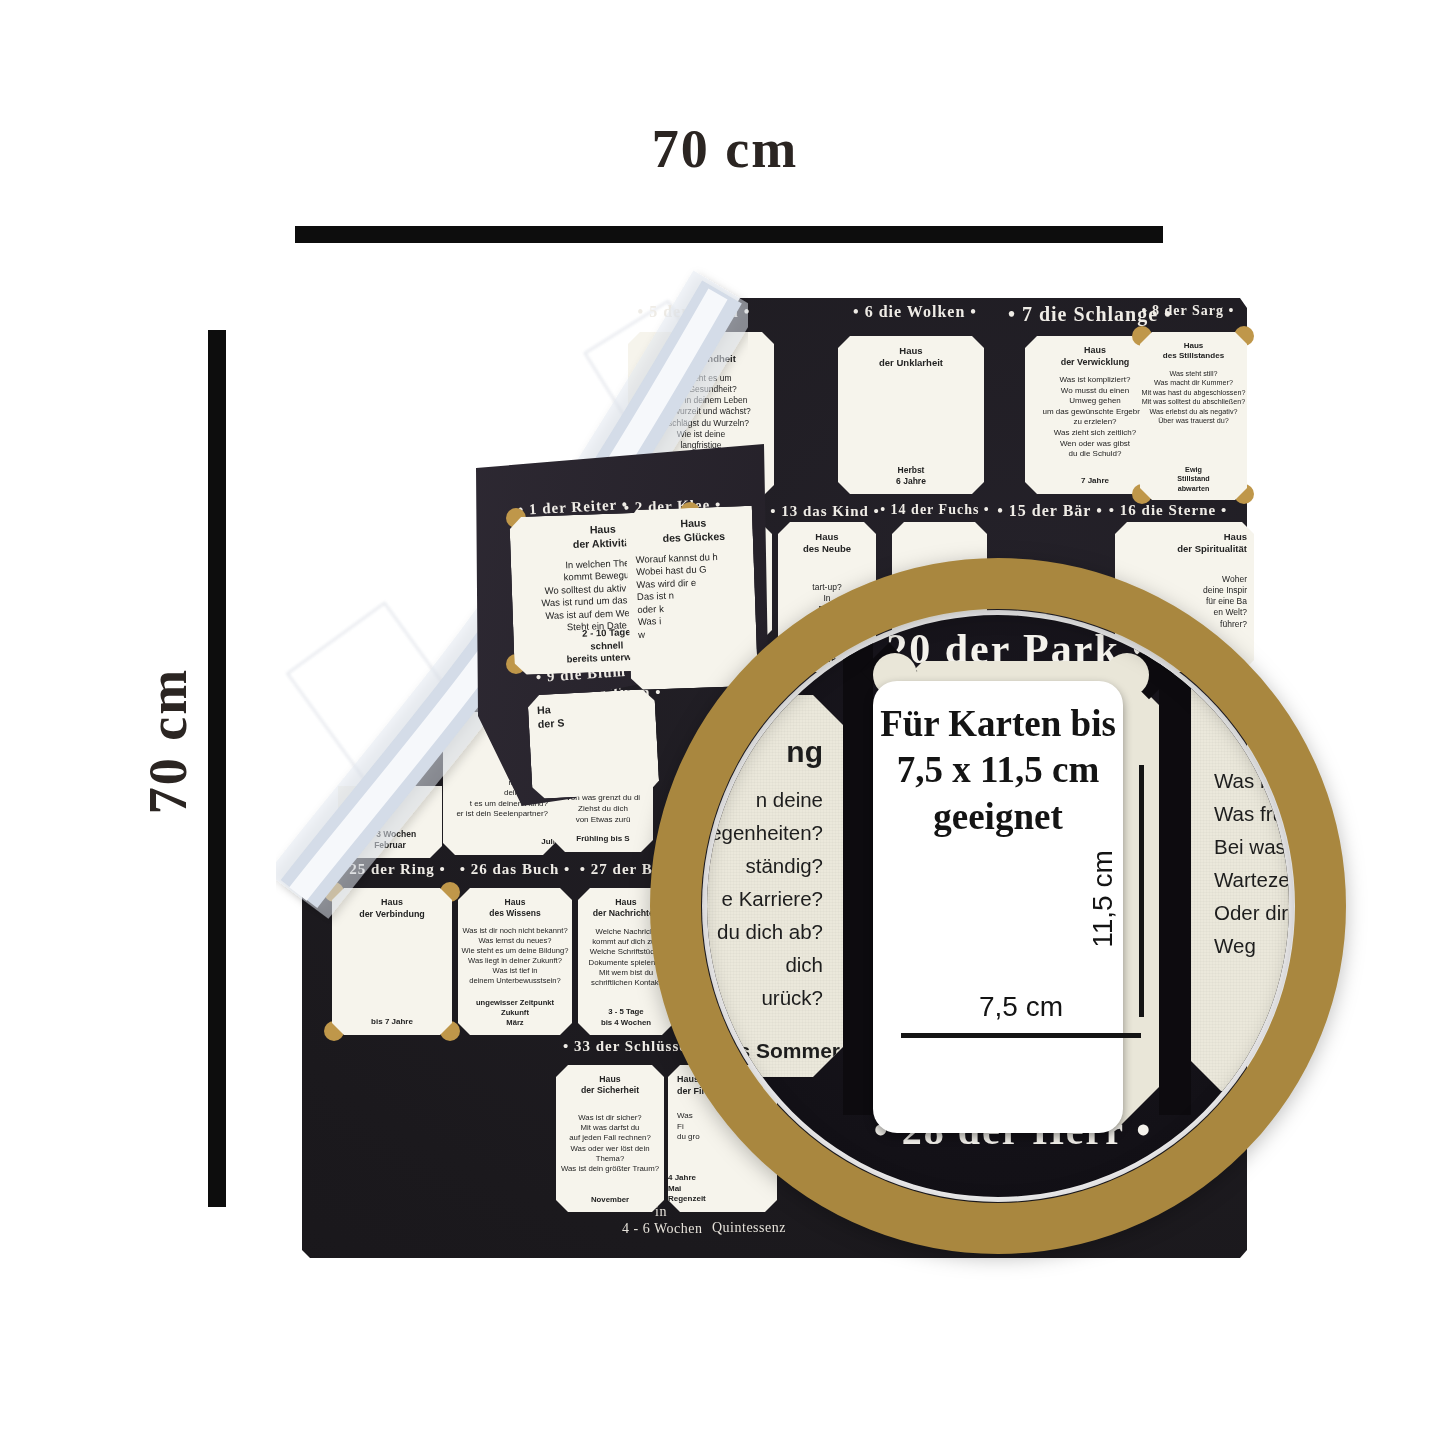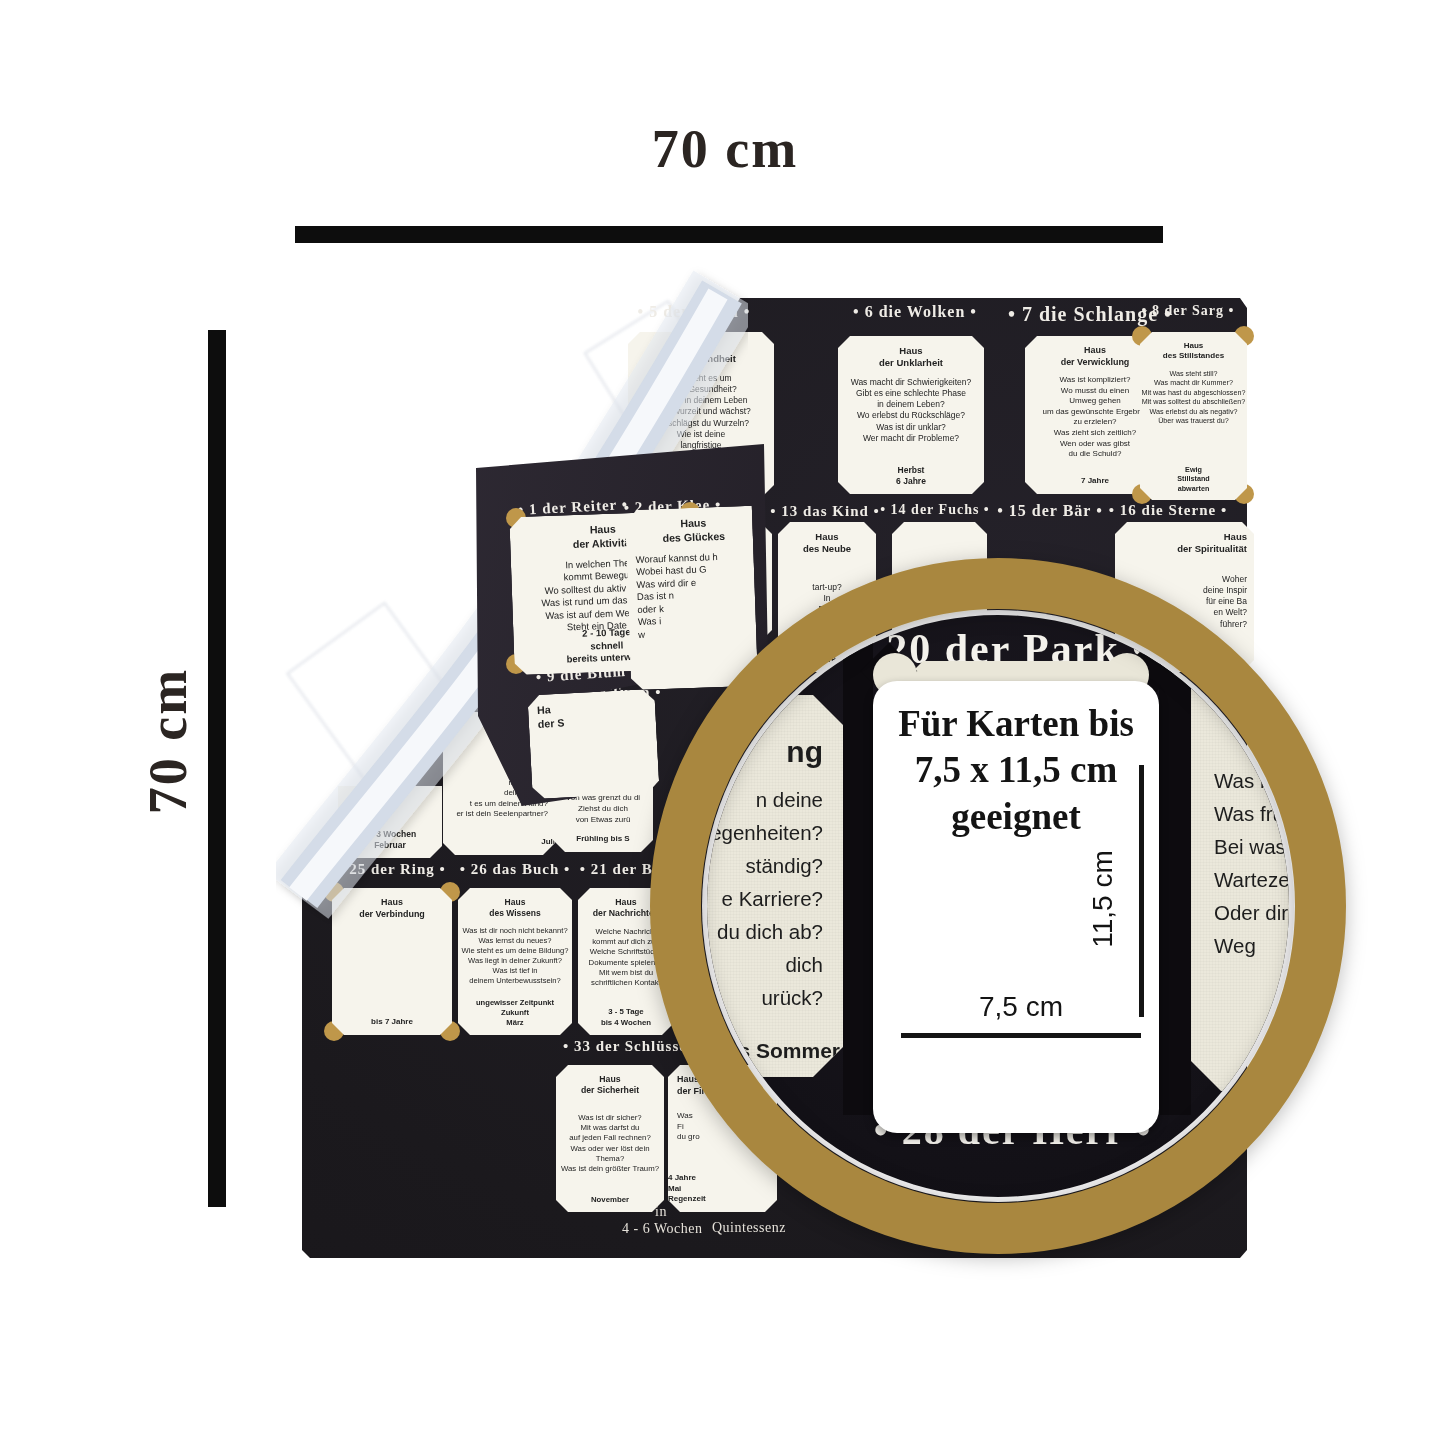--- a/index.html
+++ b/index.html
@@ -45,21 +45,21 @@
          letter-spacing:2px;text-align:center;white-space:nowrap;}
   .mcard{position:absolute;background:#ebe8db;color:#1d1d1d;overflow:hidden;
     background-image:repeating-linear-gradient(0deg,rgba(0,0,0,0.025) 0 1px,transparent 1px 3px),
                      repeating-linear-gradient(90deg,rgba(0,0,0,0.02) 0 1px,transparent 1px 3px);}
   .cut30{clip-path:polygon(30px 0,calc(100% - 30px) 0,100% 30px,100% calc(100% - 30px),
         calc(100% - 30px) 100%,30px 100%,0 calc(100% - 30px),0 30px);}
   .cut44{clip-path:polygon(44px 0,calc(100% - 44px) 0,100% 44px,100% calc(100% - 44px),
         calc(100% - 44px) 100%,44px 100%,0 calc(100% - 44px),0 44px);}
   .mtext{font-size:20.5px;line-height:33px;white-space:pre-line;}
   .gap{position:absolute;background:#0d0b0f;}
-  #democard{position:absolute;left:166px;top:66px;width:286px;height:452px;background:#ffffff;
+  #democard{position:absolute;left:166px;top:66px;width:250px;height:452px;background:#ffffff;
     border-radius:24px;box-shadow:0 4px 10px rgba(0,0,0,.4);z-index:3;}
   #demonote{position:absolute;left:0;top:20px;width:100%;text-align:center;color:#141414;
     font-family:"Liberation Serif",serif;font-weight:bold;font-size:37px;line-height:1.25;white-space:pre-line;}
   .mline{position:absolute;background:#141414;}
   .mdim{position:absolute;color:#141414;font-size:28px;text-align:center;}
   .notes{position:absolute;color:#e6e2da;font-family:"Liberation Serif",serif;font-size:14px;
          letter-spacing:.5px;white-space:nowrap;z-index:2;}
   svg.curl{position:absolute;left:0;top:0;z-index:3;pointer-events:none;}
   .wm{font-family:"Liberation Serif",serif;font-style:italic;color:rgba(255,255,255,.6);}
 </style>
@@ -98,26 +98,20 @@
 Wie ist deine
 langfristige
 Lebensentwicklung?</div>
     <div class="footer">Weihnachten
 9 - 12 Monate
 5 - 10 Jahre</div>
   </div>
   <div class="card" style="left:838px;top:336px;width:146px;height:158px;">
     <div class="house">Haus
 der Unklarheit</div>
-    <div class="lines">Was macht dir Schwierigkeiten?
-Gibt es eine schlechte Phase
-in deinem Leben?
-Wo erlebst du Rückschläge?
-Was ist dir unklar?
-Wer macht dir Probleme?</div>
     <div class="footer">Herbst
 6 Jahre</div>
   </div>
   <div class="card" style="left:1025px;top:336px;width:140px;height:158px;font-size:8px;">
     <div class="house">Haus
 der Verwicklung</div>
     <div class="lines">Was ist kompliziert?
 Wo musst du einen
 Umweg gehen
 um das gewünschte Ergebnis
@@ -207,21 +201,21 @@
 Bist du selbstständig
 Was macht deine Kar
 Von was grenzt du di
 Ziehst du dich
 von Etwas zurü</div>
     <div class="footer">Frühling bis S</div>
   </div>
 
   <div class="chead" style="left:330px;top:861px;width:124px;">• 25 der Ring •</div>
   <div class="chead" style="left:455px;top:861px;width:120px;">• 26 das Buch •</div>
-  <div class="chead" style="left:575px;top:861px;width:120px;">• 21 der Brief •</div>
+  <div class="chead" style="left:575px;top:861px;width:120px;">• 27 der Brief •</div>
 
   <div class="gdot" style="left:324px;top:882px;"></div>
   <div class="gdot" style="left:440px;top:882px;"></div>
   <div class="gdot" style="left:324px;top:1021px;"></div>
   <div class="gdot" style="left:440px;top:1021px;"></div>
   <div class="card" style="left:332px;top:888px;width:120px;height:147px;font-size:8px;">
     <div class="house">Haus
 der Verbindung</div>
     <div class="footer">bis 7 Jahre</div>
   </div>

